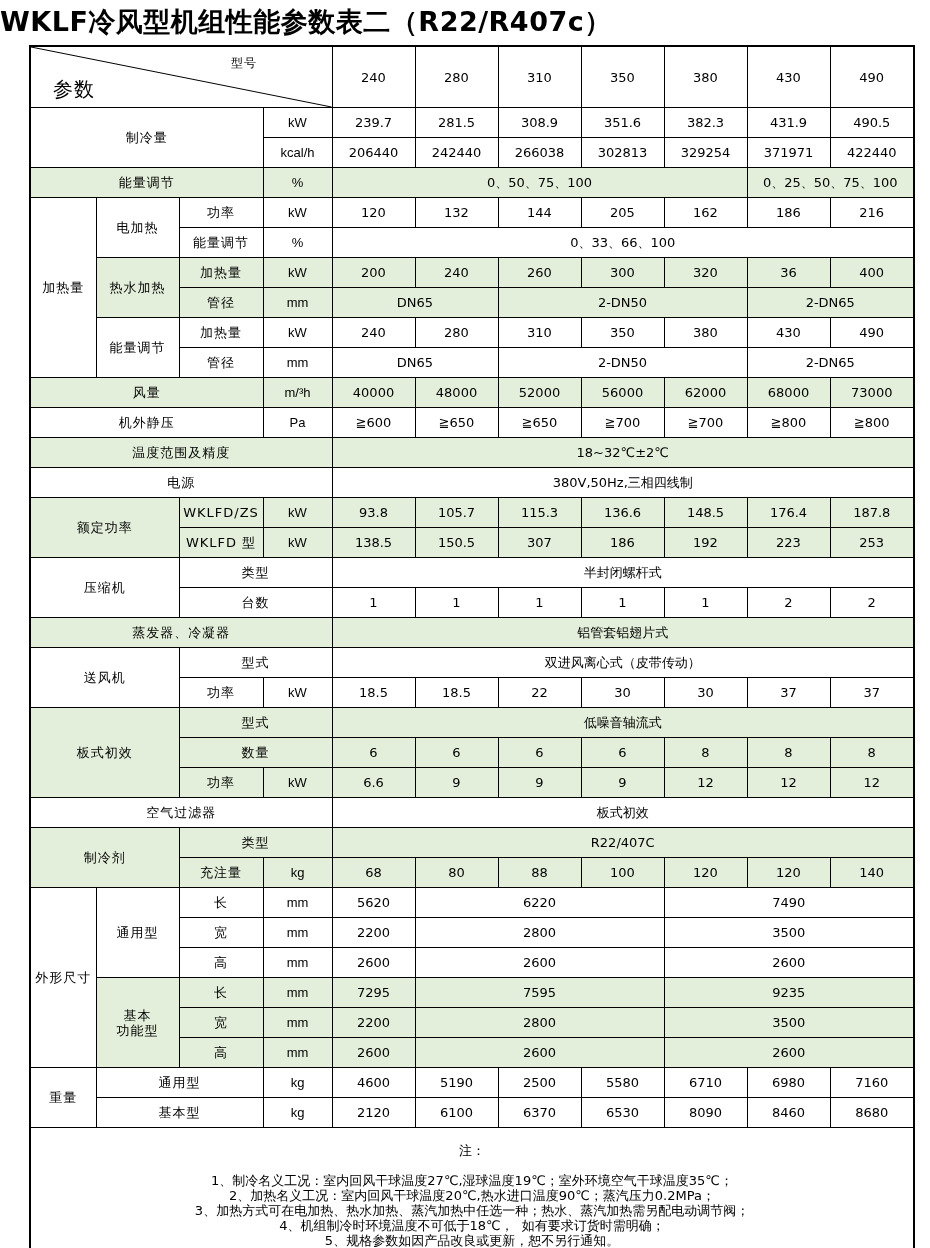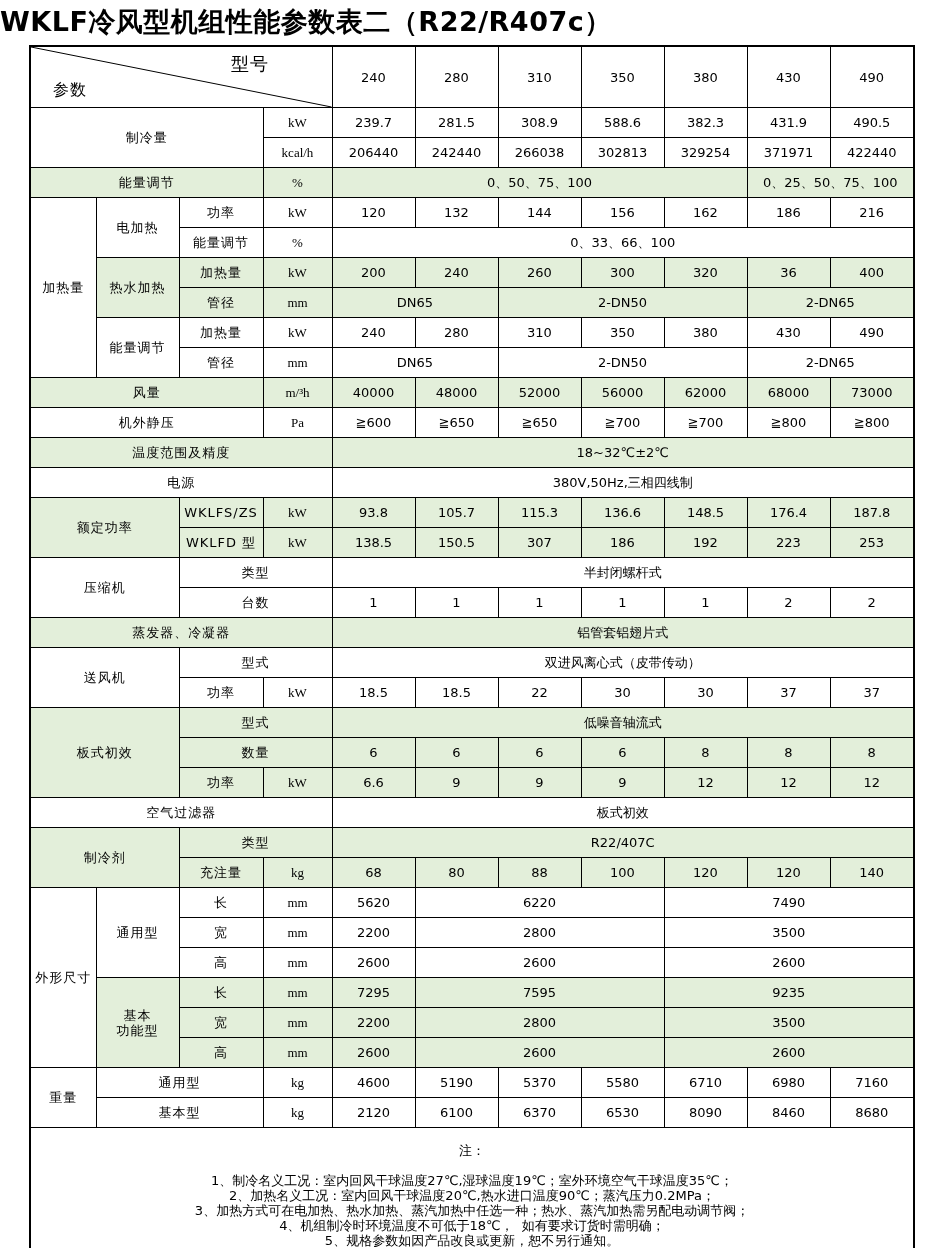--- a/index.html
+++ b/index.html
@@ -19,27 +19,27 @@
   }
   table.spec td{
     border:1px solid #000;
     text-align:center;vertical-align:middle;
     font-size:13px;line-height:15px;padding:0;
     white-space:pre-line;overflow:hidden;
   }
   table.spec thead tr{height:60px;}
   table.spec tbody tr{height:30px;}
   td.green{background:#e3efda;}
-  td.unit{font-family:Liberation Serif, serif;font-size:12px;}
+  td.unit{font-family:Liberation Sans, sans-serif;font-size:12px;}
   td.rowlabel{font-size:13.5px;letter-spacing:1px;margin-left:11px;}
   
   td.diag-cell{position:relative;padding:0;}
   .diag-line{position:absolute;left:0;top:0;width:100%;height:100%;display:block;}
-  .model-label{position:absolute;top:9px;left:200px;font-size:18px;letter-spacing:1px;}
-  .param-label{position:absolute;bottom:10px;left:22px;font-size:16px;letter-spacing:1px;}
+  .model-label{position:absolute;top:9px;left:200px;font-size:12px;letter-spacing:1px;}
+  .param-label{position:absolute;bottom:10px;left:22px;font-size:20px;letter-spacing:1px;}
   td.model-header{font-size:13.5px;}
   
   td.notes-cell{
     height:106px;text-align:left;vertical-align:top;
     padding:6px 8px 0 52px;font-size:13px;line-height:16px;
   }
   .note-line{white-space:pre;}
 </style>
 </head>
 <body>
@@ -78,21 +78,21 @@
       <td class="model-header">490</td>
     </tr>
   </thead>
   <tbody id="spec-body">
       <tr>
         <td colspan="3" rowspan="2" class="rowlabel">制冷量</td>
         <td class="unit">kW</td>
         <td>239.7</td>
         <td>281.5</td>
         <td>308.9</td>
-        <td>588.6</td>
+        <td>351.6</td>
         <td>382.3</td>
         <td>431.9</td>
         <td>490.5</td>
       </tr>
       <tr>
         <td class="unit">kcal/h</td>
         <td>206440</td>
         <td>242440</td>
         <td>266038</td>
         <td>302813</td>
@@ -107,21 +107,21 @@
         <td colspan="2" class="green">0、25、50、75、100</td>
       </tr>
       <tr>
         <td rowspan="6" class="rowlabel">加热量</td>
         <td rowspan="2" class="rowlabel">电加热</td>
         <td class="rowlabel">功率</td>
         <td class="unit">kW</td>
         <td>120</td>
         <td>132</td>
         <td>144</td>
-        <td>156</td>
+        <td>205</td>
         <td>162</td>
         <td>186</td>
         <td>216</td>
       </tr>
       <tr>
         <td class="rowlabel">能量调节</td>
         <td class="unit">%</td>
         <td colspan="7">0、33、66、100</td>
       </tr>
       <tr>
@@ -187,21 +187,21 @@
       <tr>
         <td colspan="4" class="green rowlabel">温度范围及精度</td>
         <td colspan="7" class="green">18~32℃±2℃</td>
       </tr>
       <tr>
         <td colspan="4" class="rowlabel">电源</td>
         <td colspan="7">380V,50Hz,三相四线制</td>
       </tr>
       <tr>
         <td colspan="2" rowspan="2" class="green rowlabel">额定功率</td>
-        <td class="green rowlabel">WKLFS/ZS</td>
+        <td class="green rowlabel">WKLFD/ZS</td>
         <td class="green unit">kW</td>
         <td class="green">93.8</td>
         <td class="green">105.7</td>
         <td class="green">115.3</td>
         <td class="green">136.6</td>
         <td class="green">148.5</td>
         <td class="green">176.4</td>
         <td class="green">187.8</td>
       </tr>
       <tr>
@@ -341,21 +341,21 @@
         <td class="green">2600</td>
         <td colspan="3" class="green">2600</td>
         <td colspan="3" class="green">2600</td>
       </tr>
       <tr>
         <td rowspan="2" class="rowlabel">重量</td>
         <td colspan="2" class="rowlabel">通用型</td>
         <td class="unit">kg</td>
         <td>4600</td>
         <td>5190</td>
-        <td>5370</td>
+        <td>2500</td>
         <td>5580</td>
         <td>6710</td>
         <td>6980</td>
         <td>7160</td>
       </tr>
       <tr>
         <td colspan="2" class="rowlabel">基本型</td>
         <td class="unit">kg</td>
         <td>2120</td>
         <td>6100</td>

